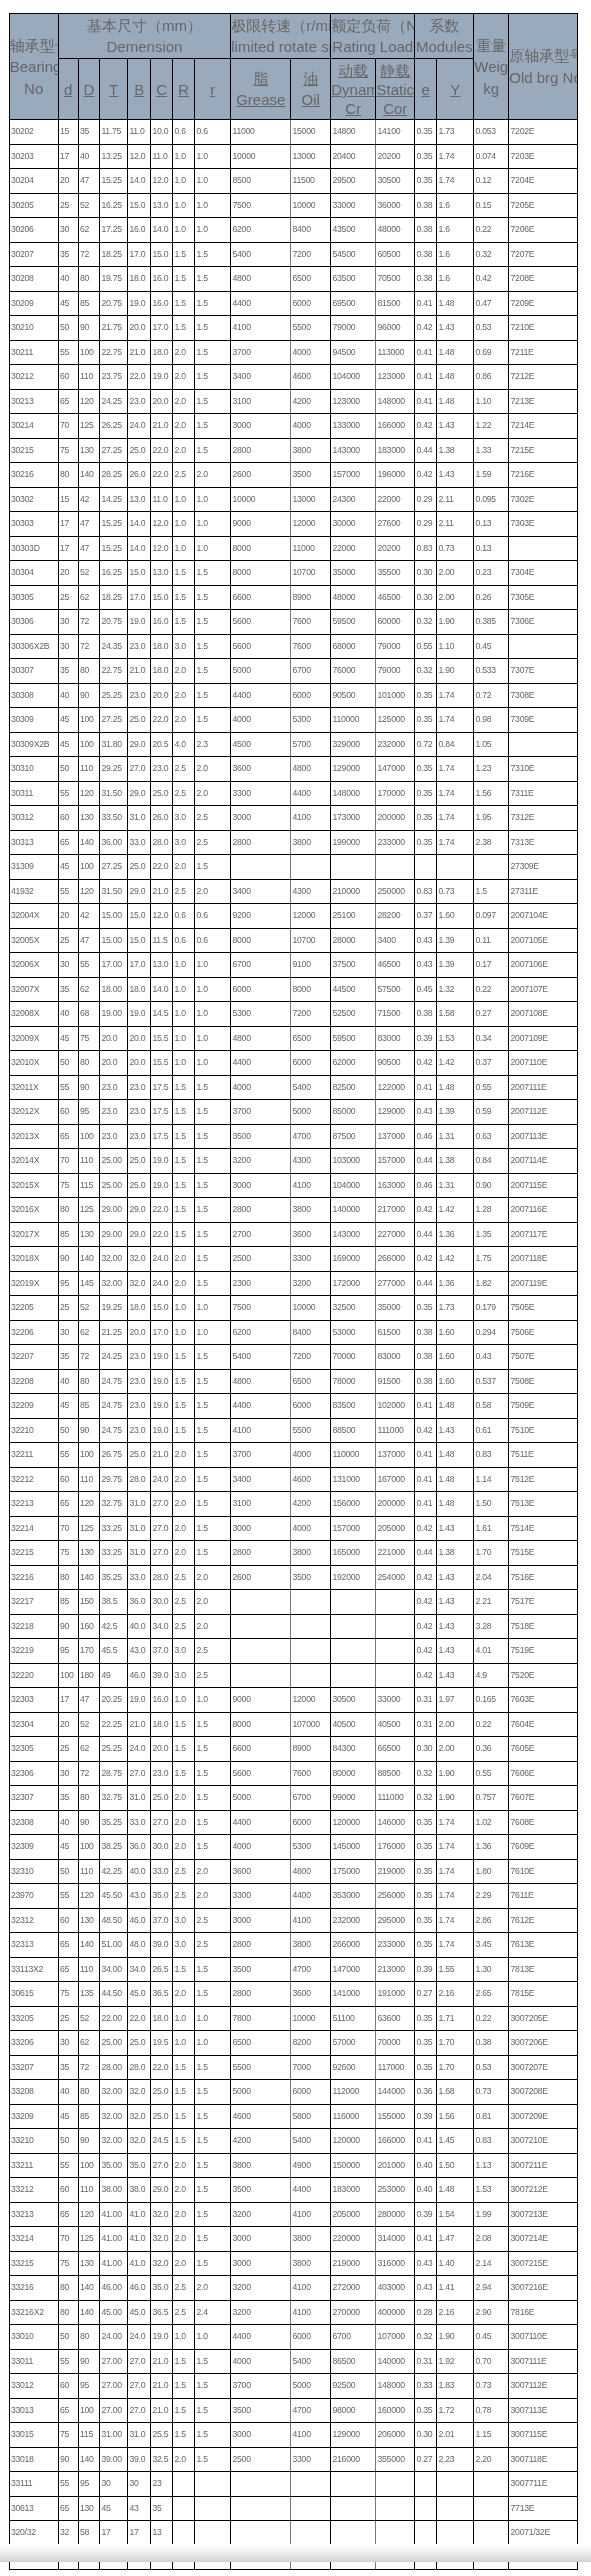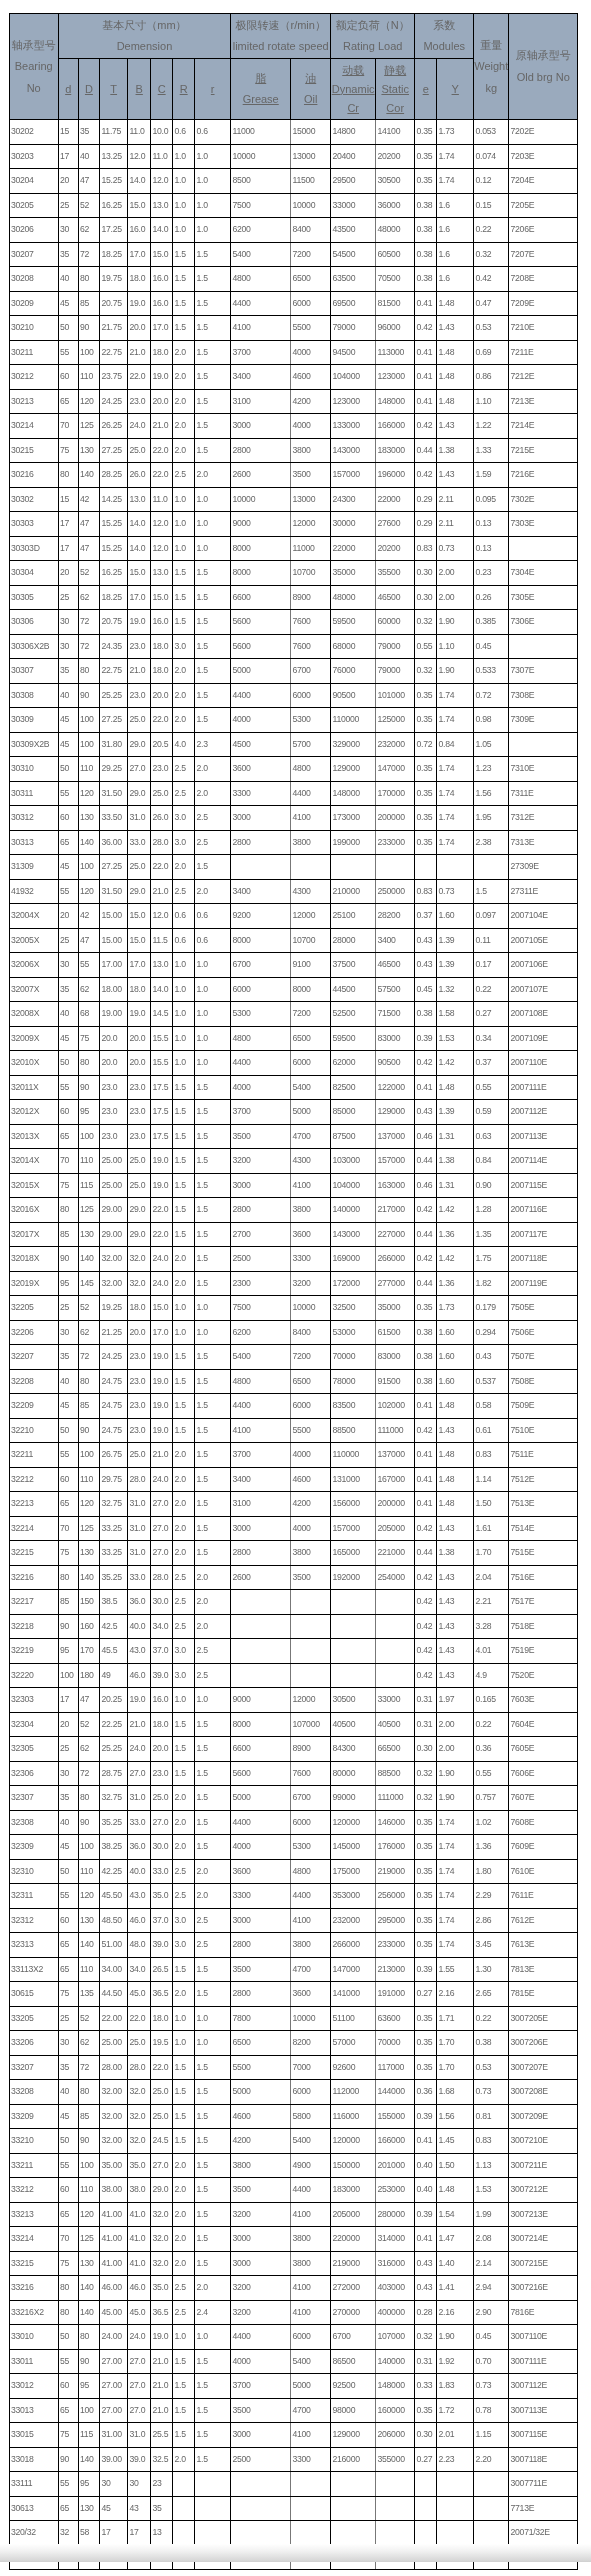--- a/index.html
+++ b/index.html
@@ -1,21 +1,21 @@
 <!DOCTYPE html>
 <html style="font-size:10.7px"><head>
 <meta charset="utf-8">
 <style>
   html, body { margin: 0; padding: 0; background: #ffffff; }
   body { width: 591px; height: 2576px; position: relative; overflow: hidden;
          font-family: "Liberation Sans", sans-serif; }
   .wrap { position: absolute; left: 8.7px; top: 13.4px; width: 569px; }
   table { border-collapse: collapse; table-layout: fixed; width: 569px; }
   th, td { border: 0.7px solid #000; padding: 0; overflow: hidden; white-space: nowrap; }
-  thead th { background: #9aaabd; color: #666; font-weight: normal; font-size: 11px;
+  thead th { background: #9aaabd; color: #666; font-weight: normal; font-size: 15px;
              text-align: center; line-height: 21.5px; vertical-align: middle; }
   thead th .ln { display: block; }
   thead tr.h1 th { height: 44px; }
   thead tr.h2 th { height: 60px; text-decoration: underline; }
   tbody td { color: #666; font-size: 8.7px; height: 23.5px; line-height: 23.5px;
              text-align: left; padding-left: 1.3px; letter-spacing: -0.3px; }
   tbody td.soft { border-right-color: #777; }
   .shadow { position: absolute; left: 0; top: 2544px; width: 591px; height: 17.5px;
             background: linear-gradient(to bottom, #ffffff 0%, #f1f1f1 40%, #d8d8d8 90%, #cfcfcf 100%); }
 </style>
@@ -1396,21 +1396,21 @@
           <td class="soft">3600</td>
           <td>4800</td>
           <td class="soft">175000</td>
           <td>219000</td>
           <td>0.35</td>
           <td>1.74</td>
           <td>1.80</td>
           <td>7610E</td>
         </tr>
         <tr>
-          <td>32311</td>
+          <td>23970</td>
           <td>55</td>
           <td>120</td>
           <td>45.50</td>
           <td>43.0</td>
           <td>35.0</td>
           <td>2.5</td>
           <td>2.0</td>
           <td class="soft">3300</td>
           <td>4400</td>
           <td class="soft">353000</td>

